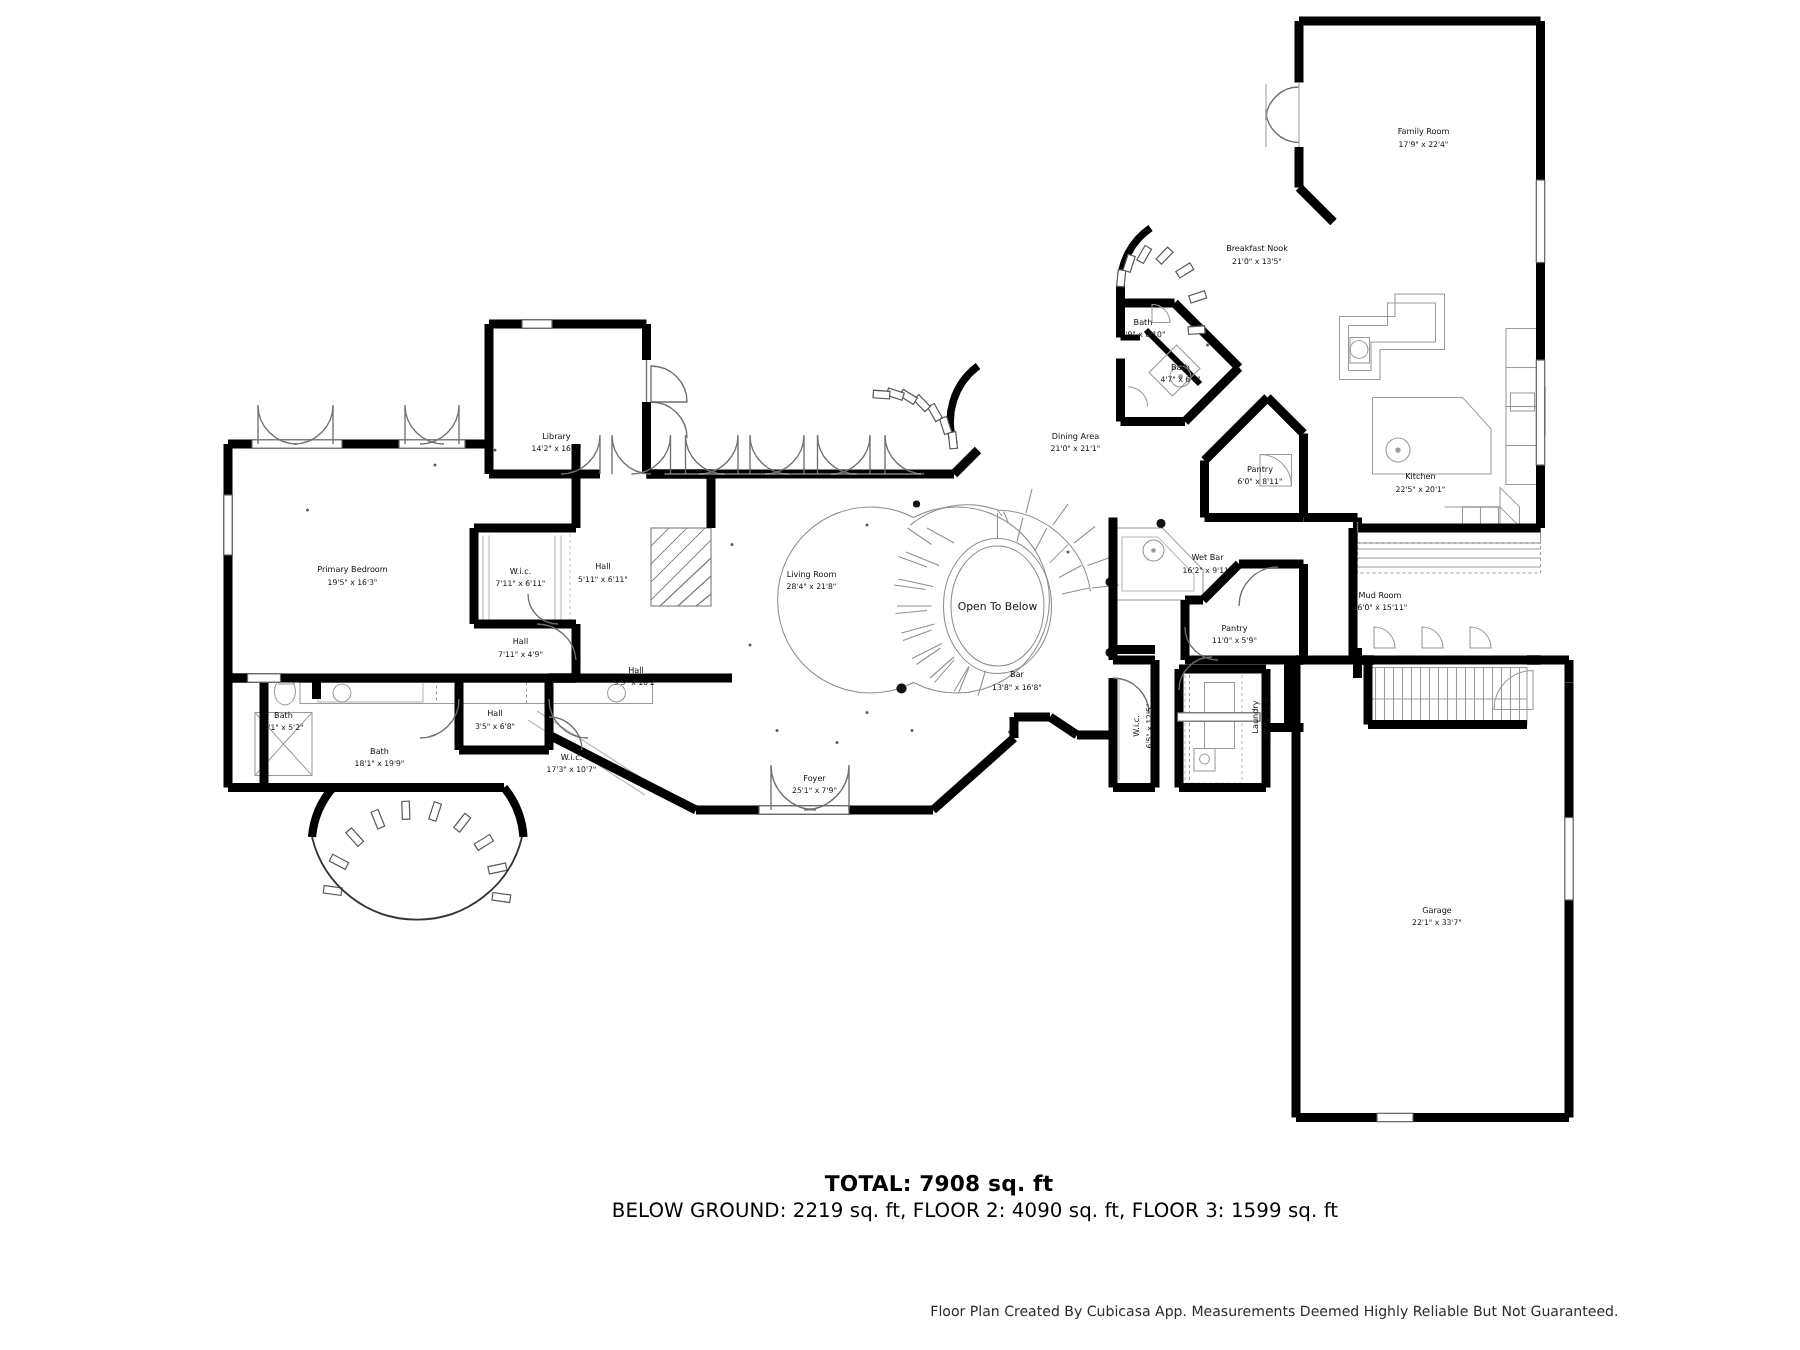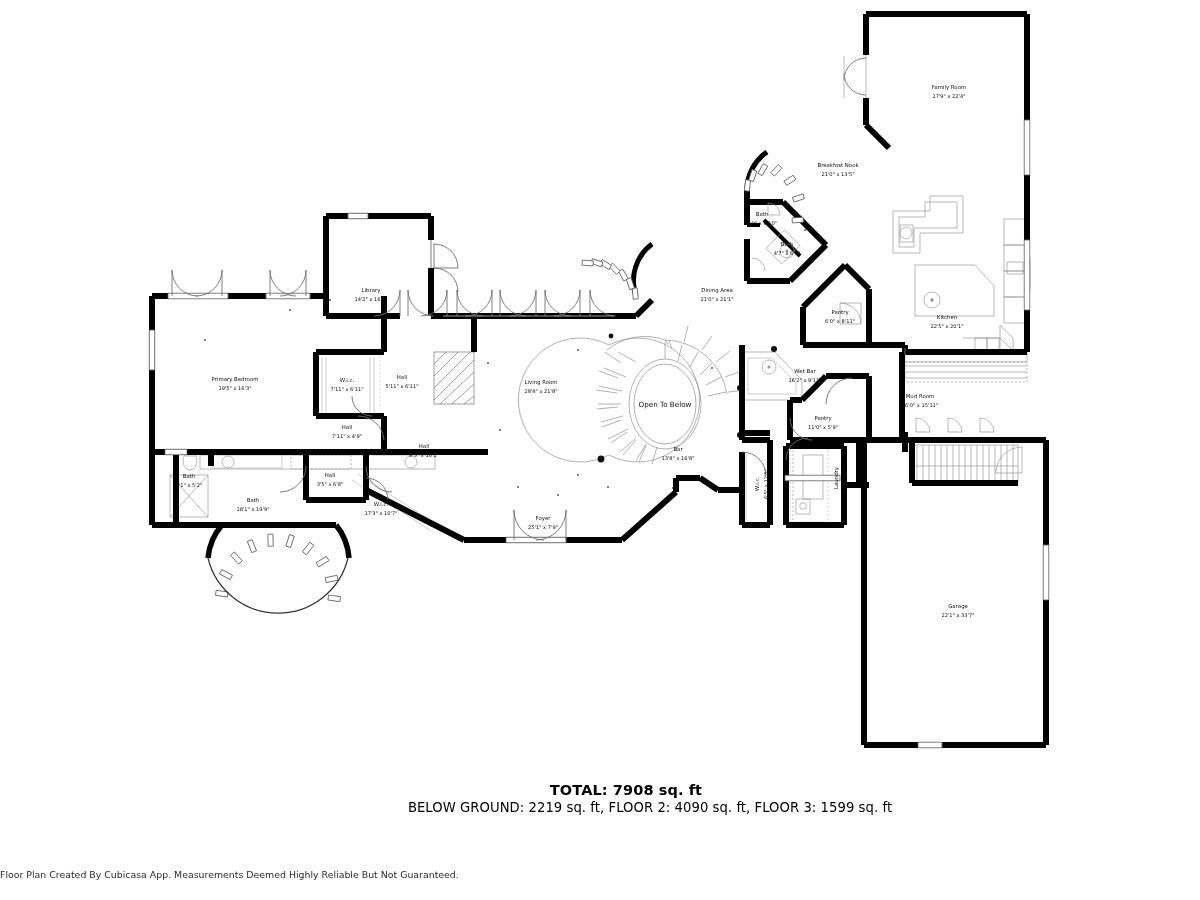--- a/index.html
+++ b/index.html
@@ -58,21 +58,21 @@
     font-size: 13.2px;
     line-height: 16.2px;
     letter-spacing: 0.05px;
     margin-left: 48px;
   }
   #disclaimer {
     position: absolute;
     left: 0;
     top: 869px;
     width: 1079px;
-    text-align: left;
+    text-align: right;
     font-size: 9.4px;
     color: #2b2b2b;
     font-family: "DejaVu Sans", "Liberation Sans", sans-serif;
   }
 </style>
 </head>
 <body>
 
 <div id="plan-wrap">
 <svg id="floorplan" viewBox="0 0 1200 900" xmlns="http://www.w3.org/2000/svg">

